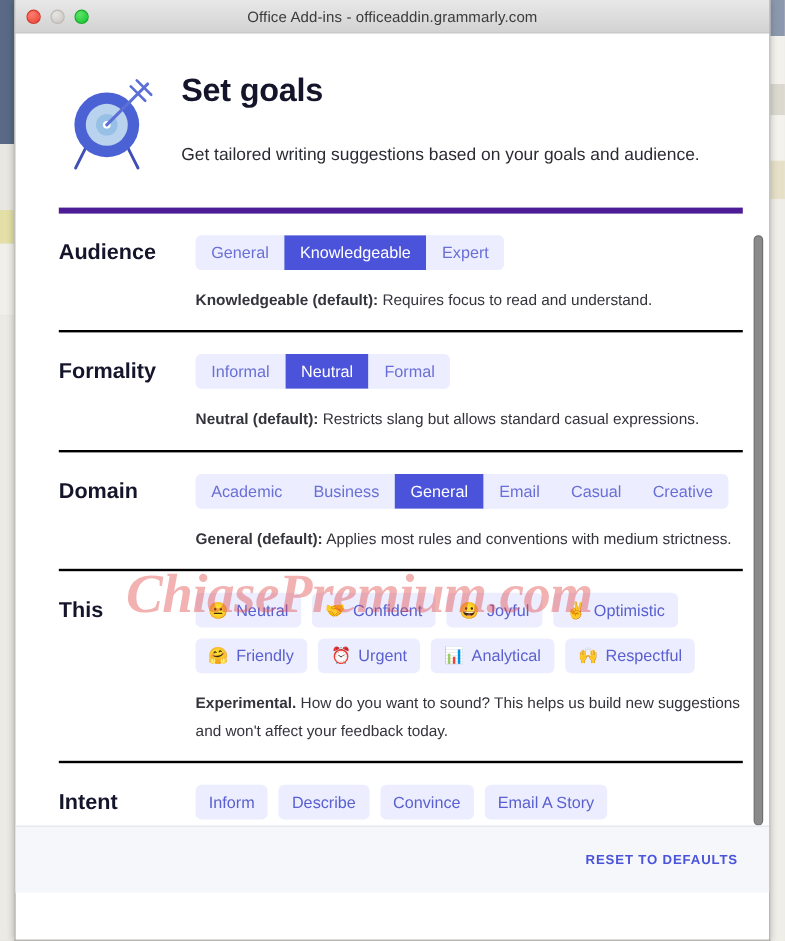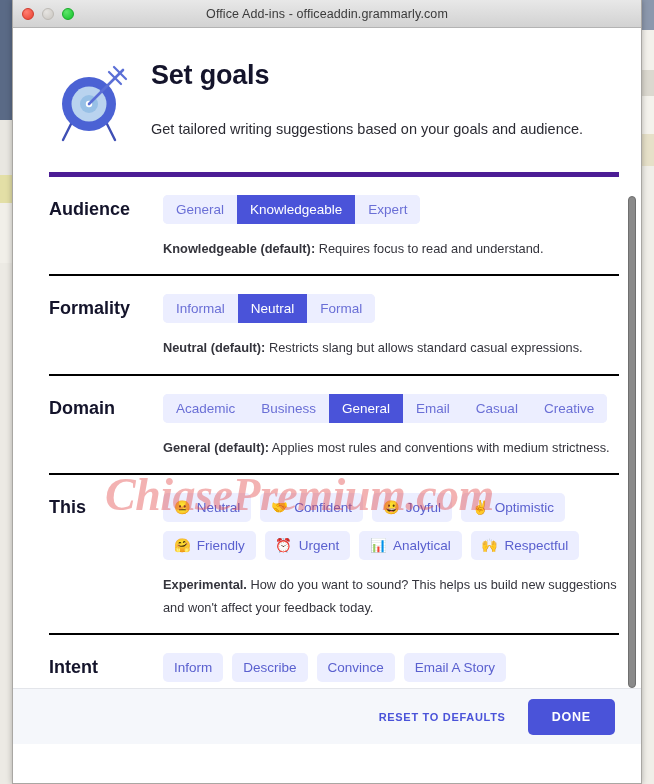--- a/index.html
+++ b/index.html
@@ -412,17 +412,16 @@
         </div>
 
     </div>
 
     <div id="watermark">ChiasePremium.com</div>
 
     <div id="scrollbar"></div>
 
     <div id="footer">
       <button id="reset-btn">RESET TO DEFAULTS</button>
-      <button id="done-btn">DONE</button>
     </div>
 
   </div>
 </div>
 
 </body></html>

